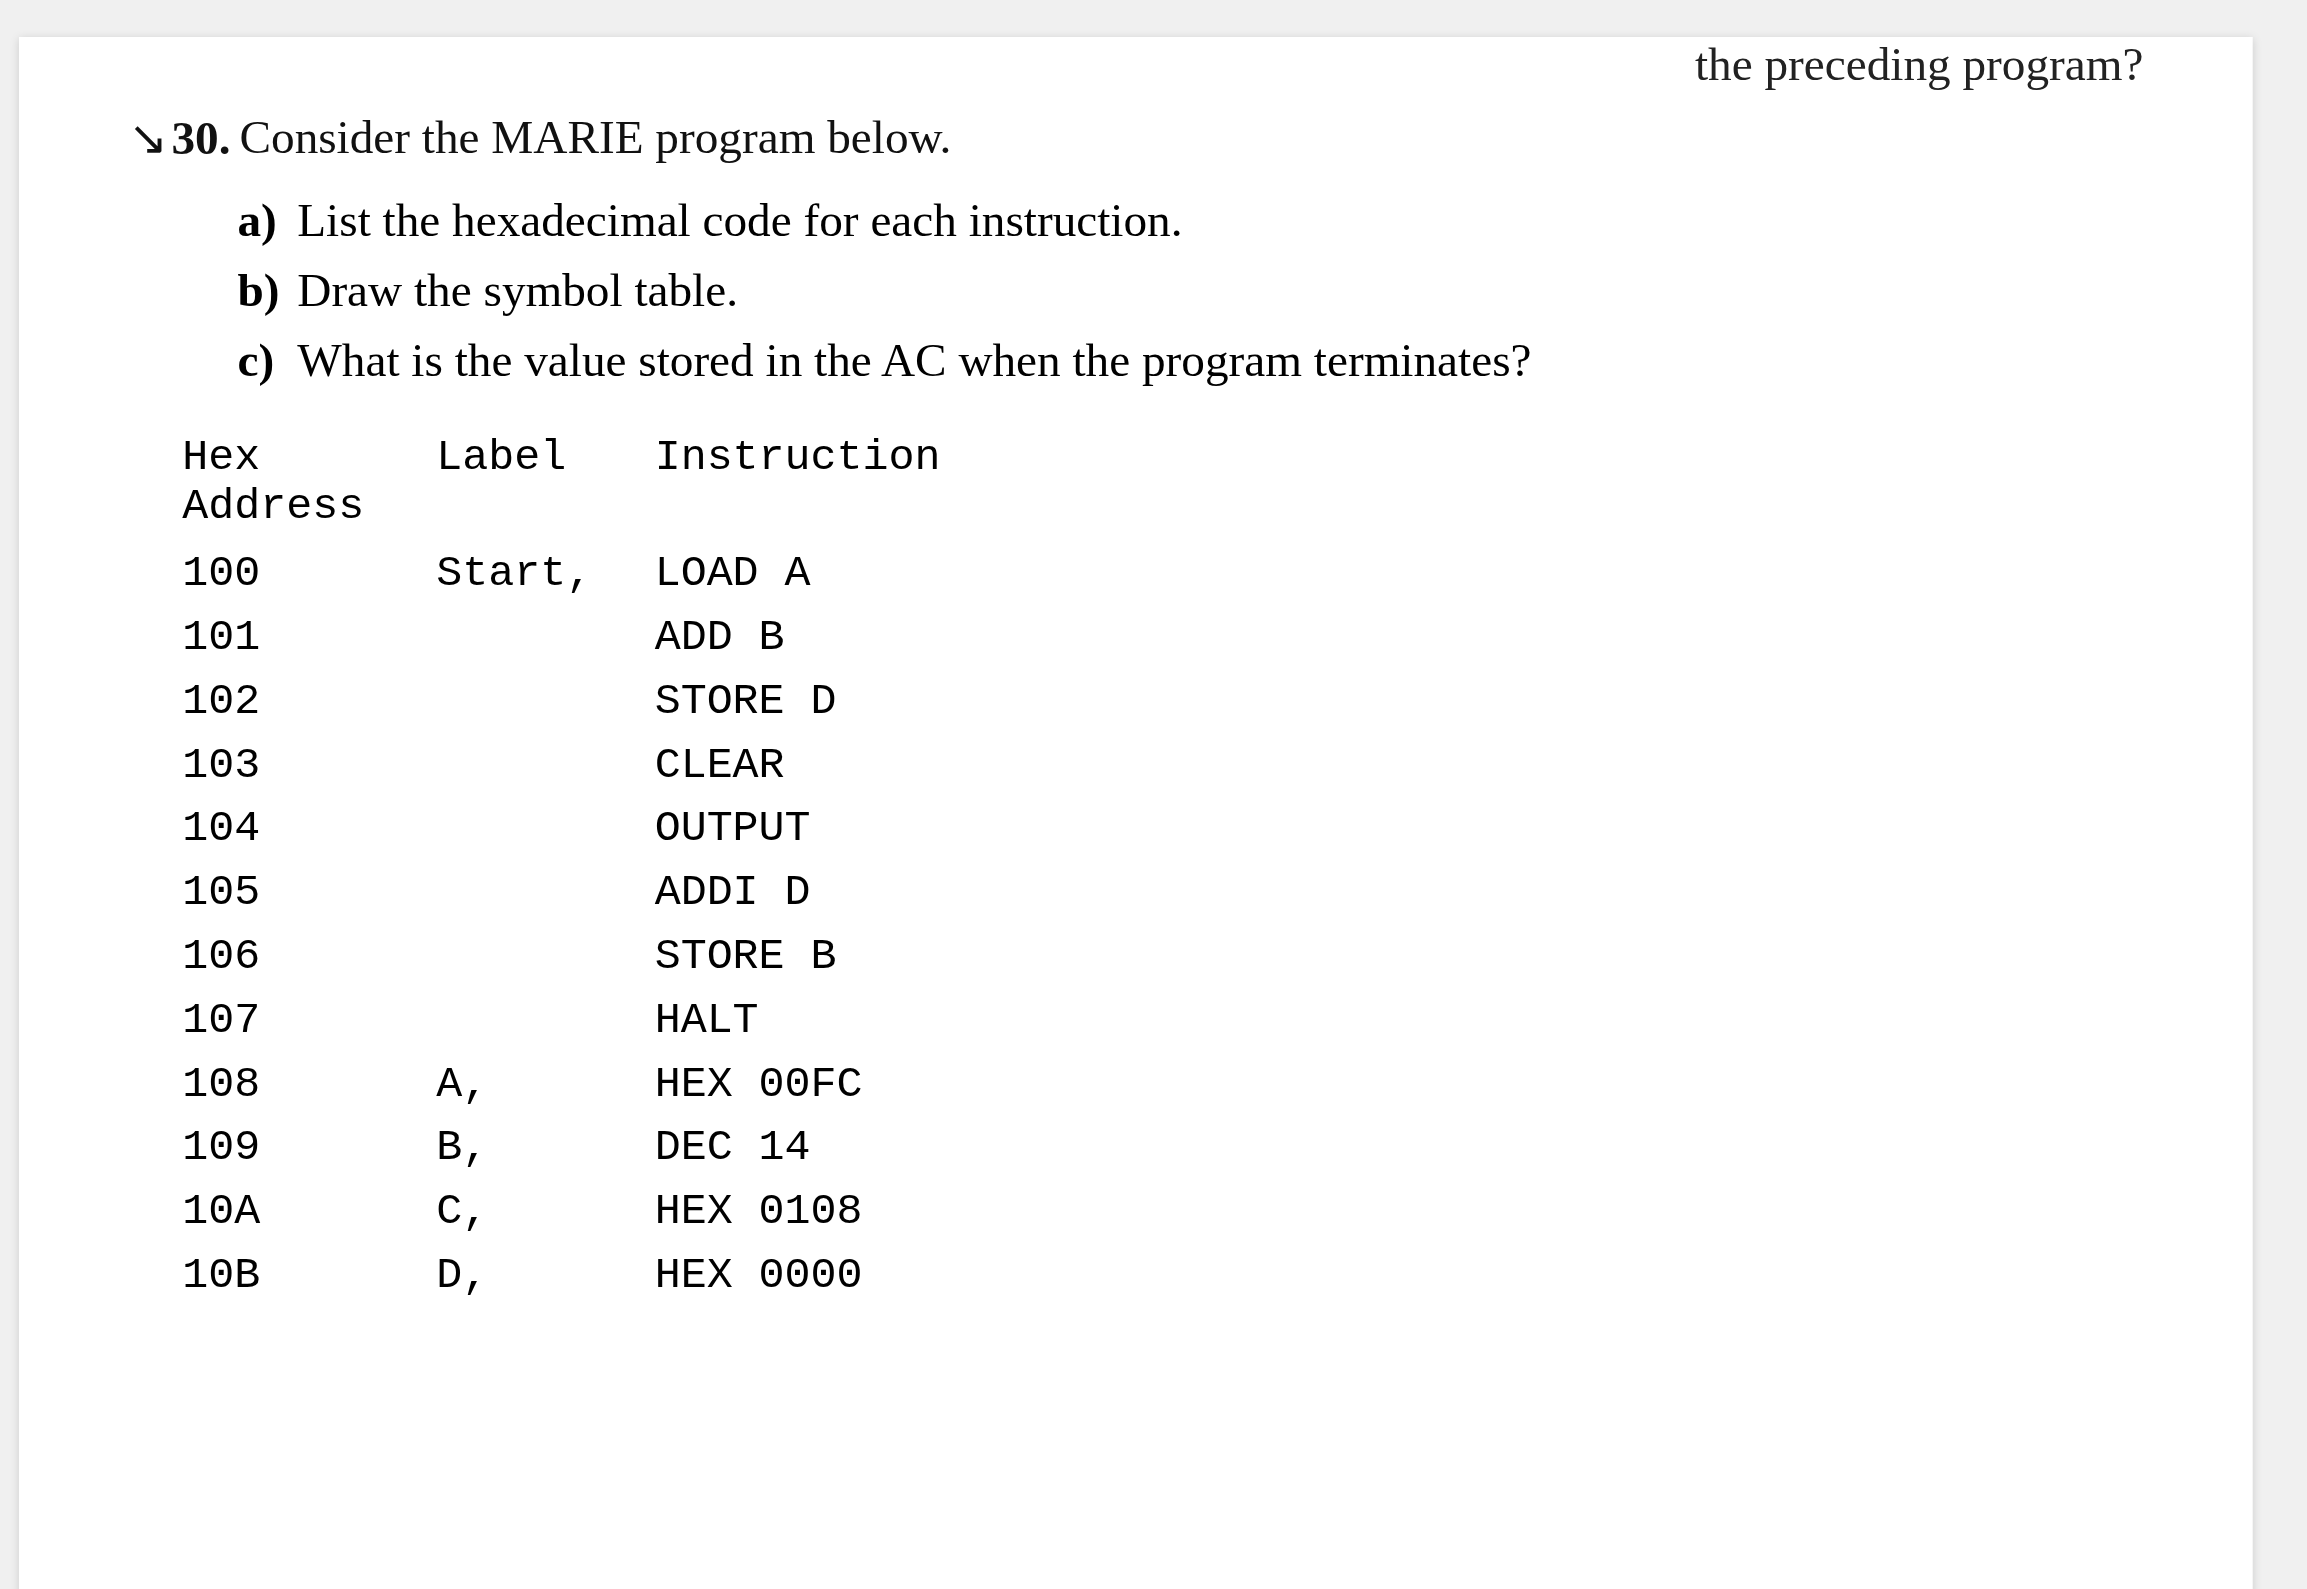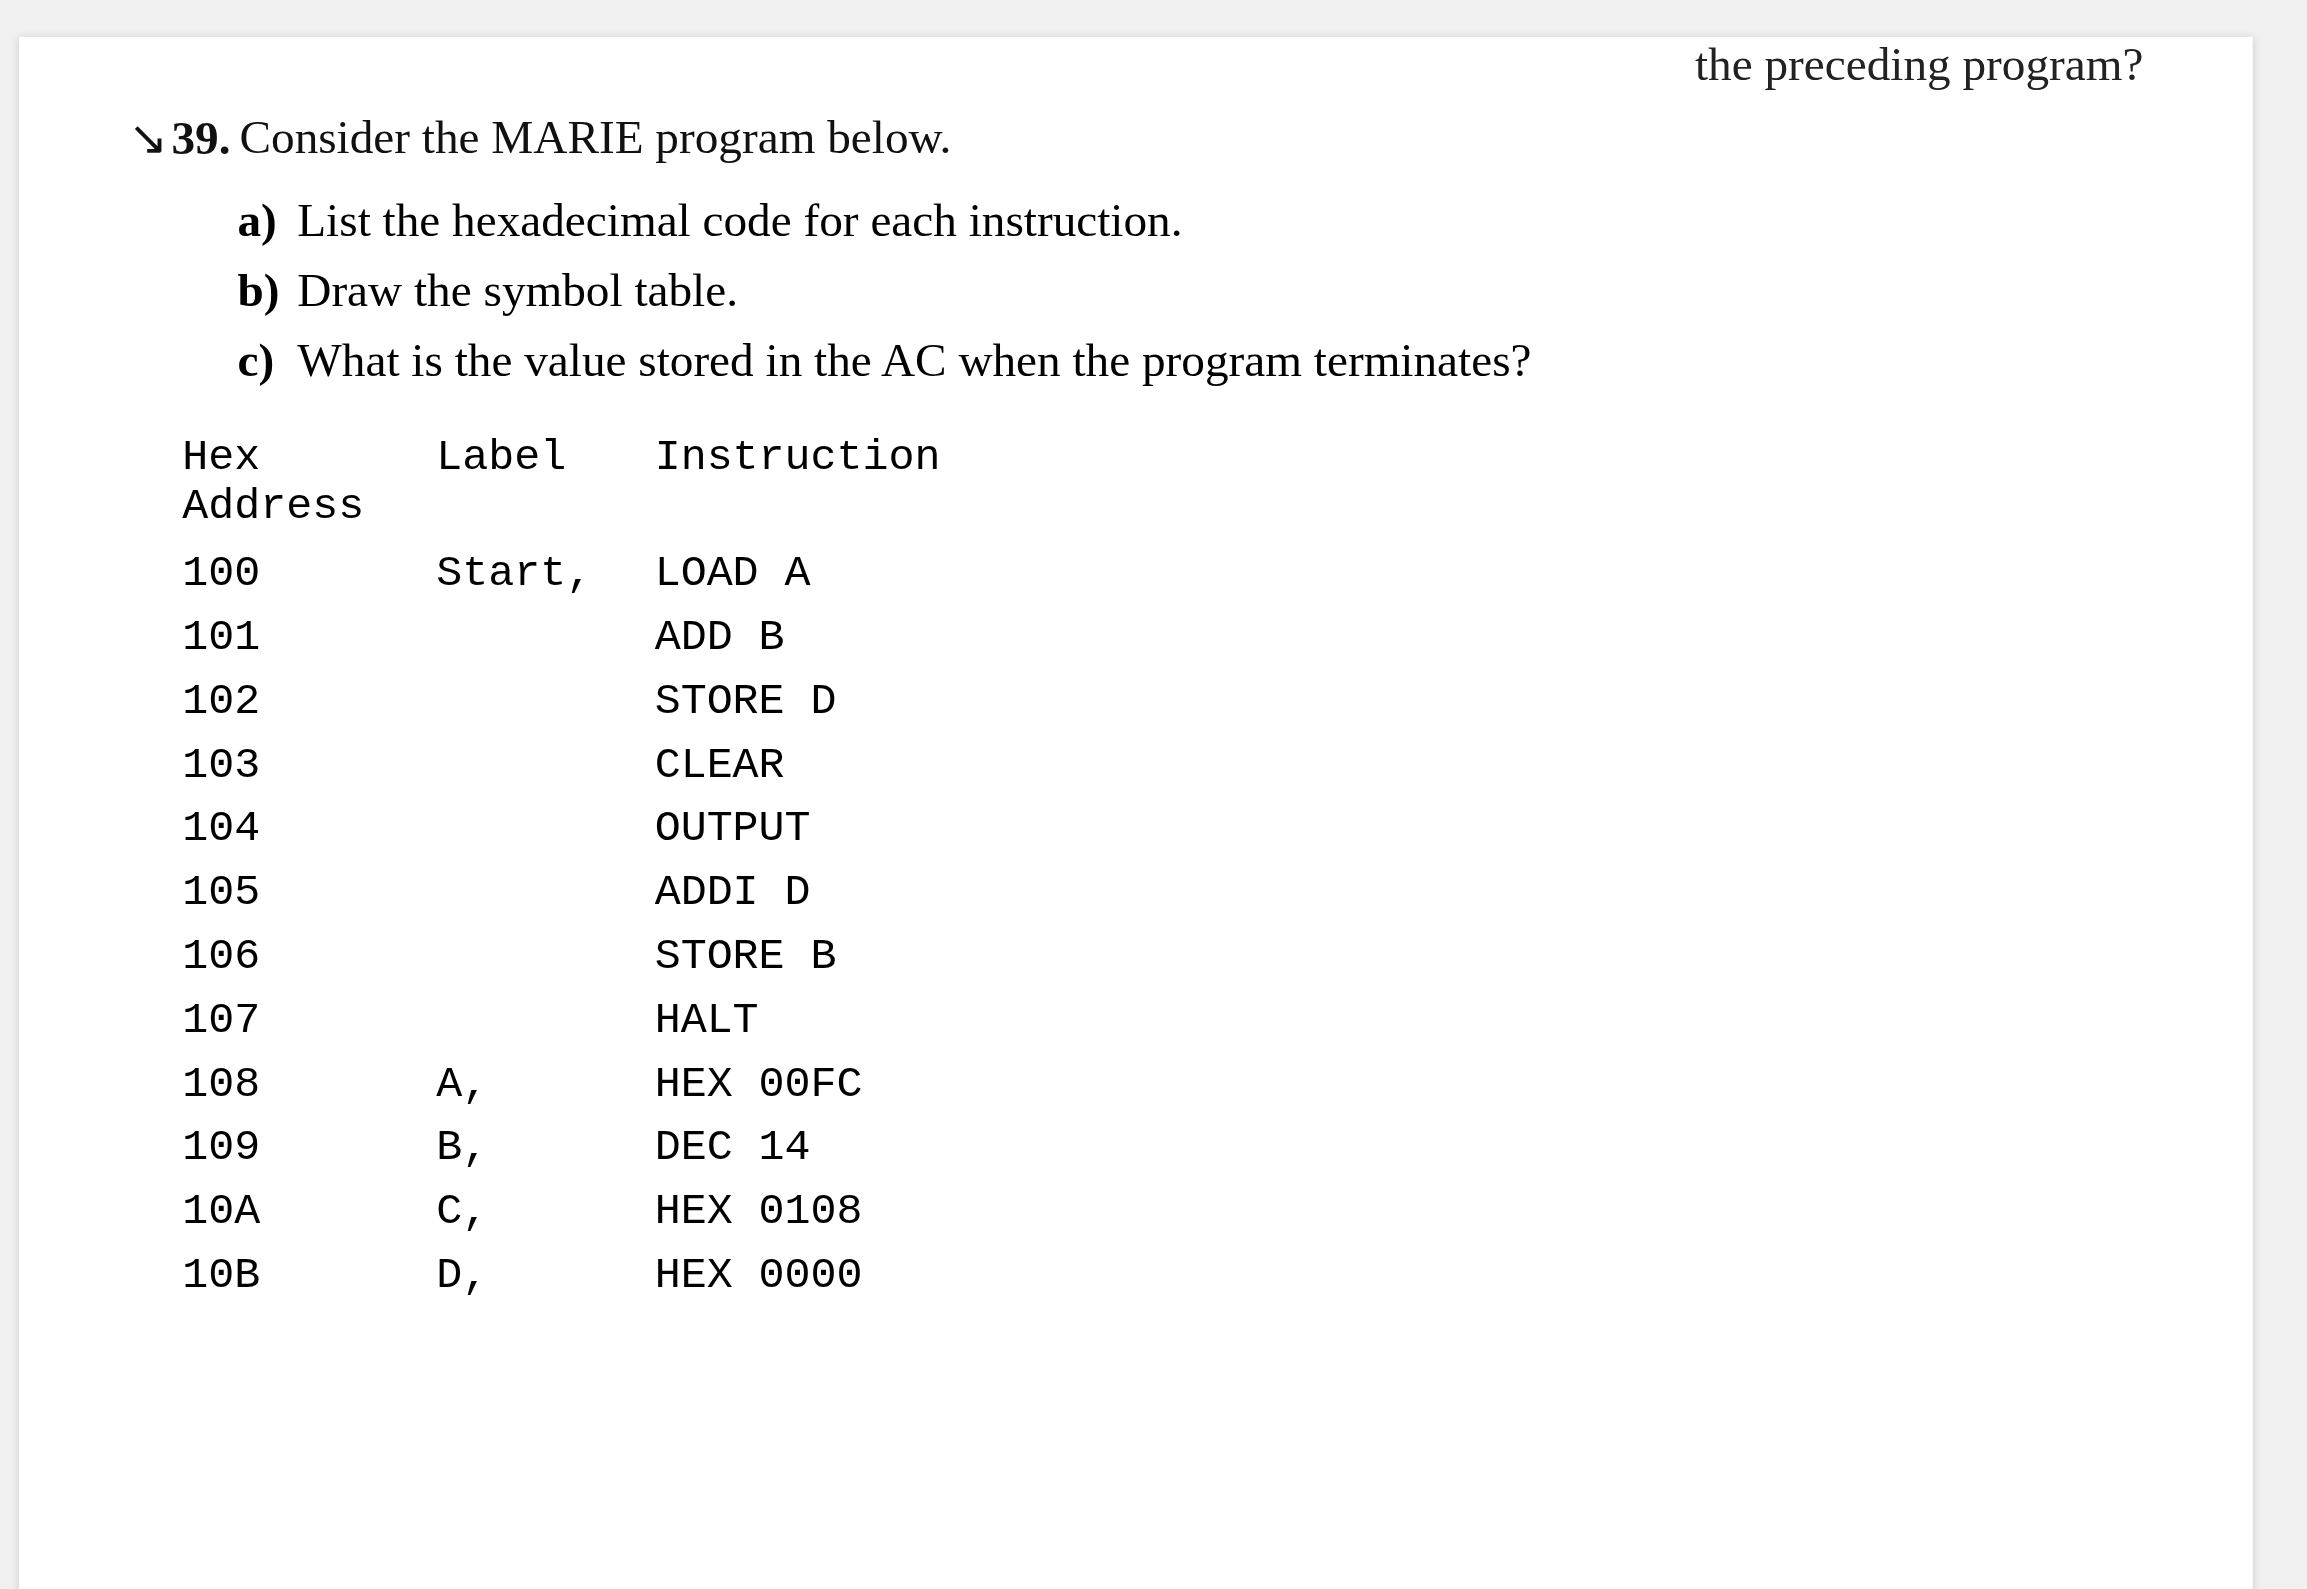--- a/index.html
+++ b/index.html
@@ -128,21 +128,21 @@
 <body style="min-height: 1638px;">
 
 <div class="page" style="transform: scale(0.984); margin-bottom: -25.4px;">
 
   <div class="top-right-text">the preceding program?</div>
 
   <div class="question-block">
 
     <div class="question-number-line">
       <span class="question-number">
-        <span style="font-size:48px; font-weight:normal; margin-right:3.7px;">↘</span><span>39.</span>
+        <span style="font-size:48px; font-weight:normal; margin-right:3.7px;">↘</span><span>30.</span>
       </span>
       <span class="question-text">Consider the MARIE program below.</span>
     </div>
 
     <div class="sub-questions">
       <div class="sub-question">
         <span class="sub-label">a)</span>
         <span>List the hexadecimal code for each instruction.</span>
       </div>
       <div class="sub-question">

